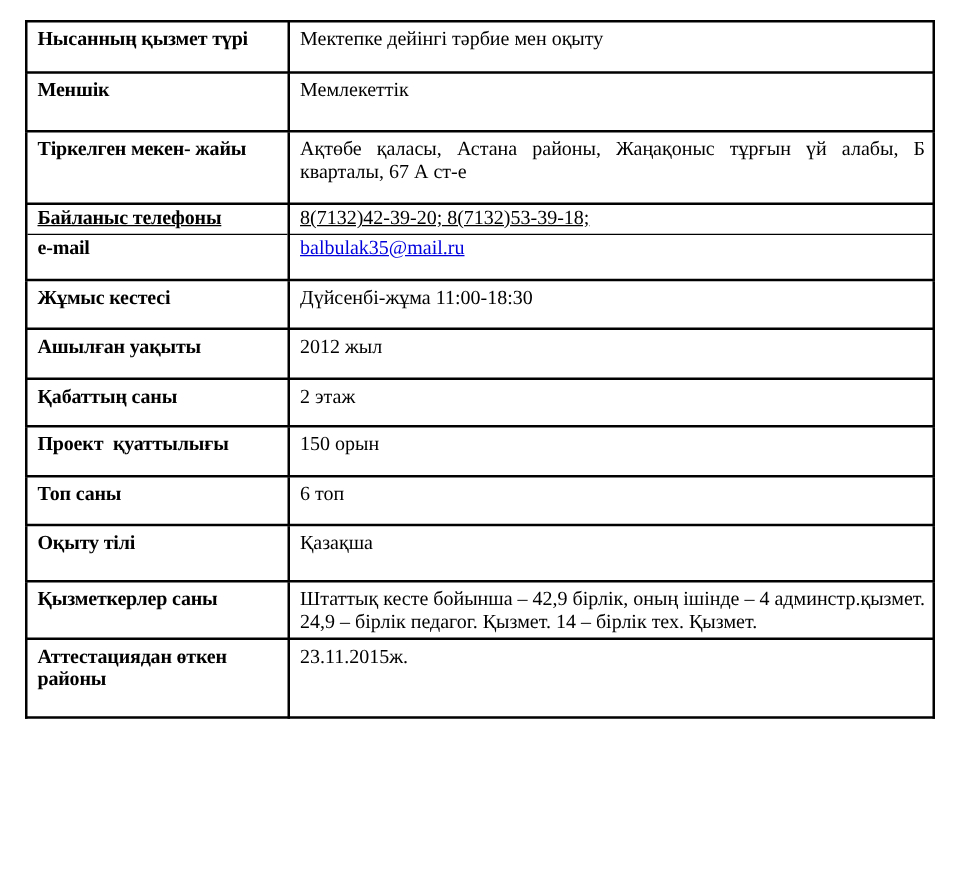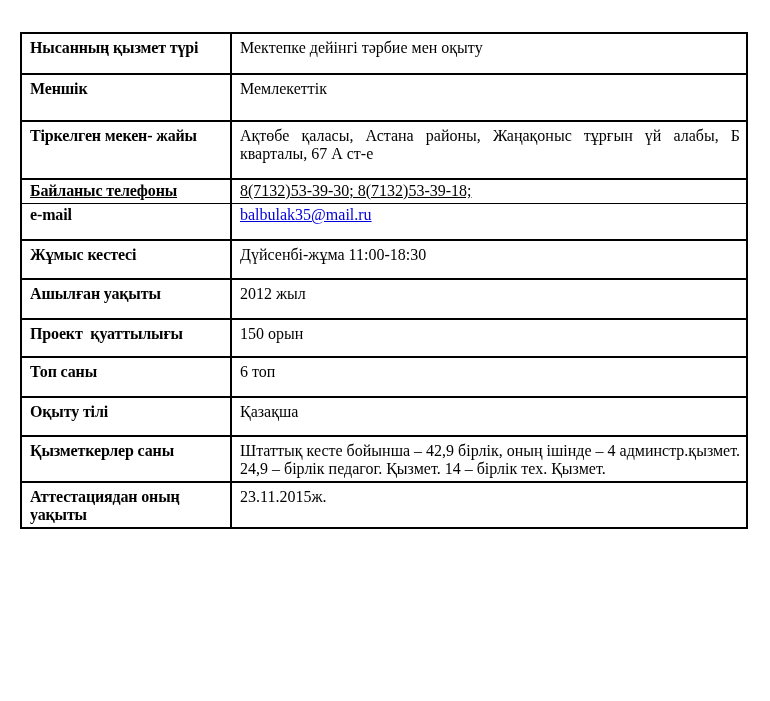--- a/index.html
+++ b/index.html
@@ -16,21 +16,21 @@
   }
   .page {
     position: relative;
     width: 770px;
     height: 701px;
     background: #ffffff;
   }
   table.info-table {
     position: absolute;
     left: 20px;
-    top: 32px;
+    top: 16px;
     width: 726px;
     border-collapse: collapse;
     table-layout: fixed;
   }
   table.info-table col.c-label { width: 210px; }
   table.info-table col.c-value { width: 516px; }
 
   table.info-table td {
     border: 2px solid #000000;
     vertical-align: top;
@@ -94,49 +94,53 @@
         <tr>
           <td class="label-cell">Меншік</td>
           <td class="value-cell">Мемлекеттік</td>
         </tr>
         <tr>
           <td class="label-cell">Тіркелген мекен- жайы</td>
           <td class="value-cell">Ақтөбе қаласы, Астана районы, Жаңақоныс тұрғын үй алабы, Б кварталы, 67 А ст-е</td>
         </tr>
         <tr>
           <td class="label-cell">Байланыс телефоны</td>
-          <td class="value-cell">8(7132)53-39-30; 8(7132)53-39-18;</td>
+          <td class="value-cell">8(7132)42-39-20; 8(7132)53-39-18;</td>
         </tr>
         <tr>
           <td class="label-cell">e-mail</td>
           <td class="value-cell"><a class="email-link" href="#" style="color: rgb(0, 0, 221);">balbulak35@mail.ru</a></td>
         </tr>
         <tr>
           <td class="label-cell">Жұмыс кестесі</td>
           <td class="value-cell">Дүйсенбі-жұма 11:00-18:30</td>
         </tr>
         <tr>
           <td class="label-cell">Ашылған уақыты</td>
           <td class="value-cell">2012 жыл</td>
+        </tr>
+        <tr>
+          <td class="label-cell">Қабаттың саны</td>
+          <td class="value-cell">2 этаж</td>
         </tr>
         <tr>
           <td class="label-cell">Проект  қуаттылығы</td>
           <td class="value-cell">150 орын</td>
         </tr>
         <tr>
           <td class="label-cell">Топ саны</td>
           <td class="value-cell">6 топ</td>
         </tr>
         <tr>
           <td class="label-cell">Оқыту тілі</td>
           <td class="value-cell">Қазақша</td>
         </tr>
         <tr>
           <td class="label-cell">Қызметкерлер саны</td>
           <td class="value-cell">Штаттық кесте бойынша – 42,9 бірлік, оның ішінде – 4 админстр.қызмет. 24,9 – бірлік педагог. Қызмет. 14 – бірлік тех. Қызмет.</td>
         </tr>
         <tr>
-          <td class="label-cell">Аттестациядан оның уақыты</td>
+          <td class="label-cell">Аттестациядан өткен районы</td>
           <td class="value-cell">23.11.2015ж.</td>
         </tr>
       </tbody>
   </table>
 </div>
 
 </body></html>

